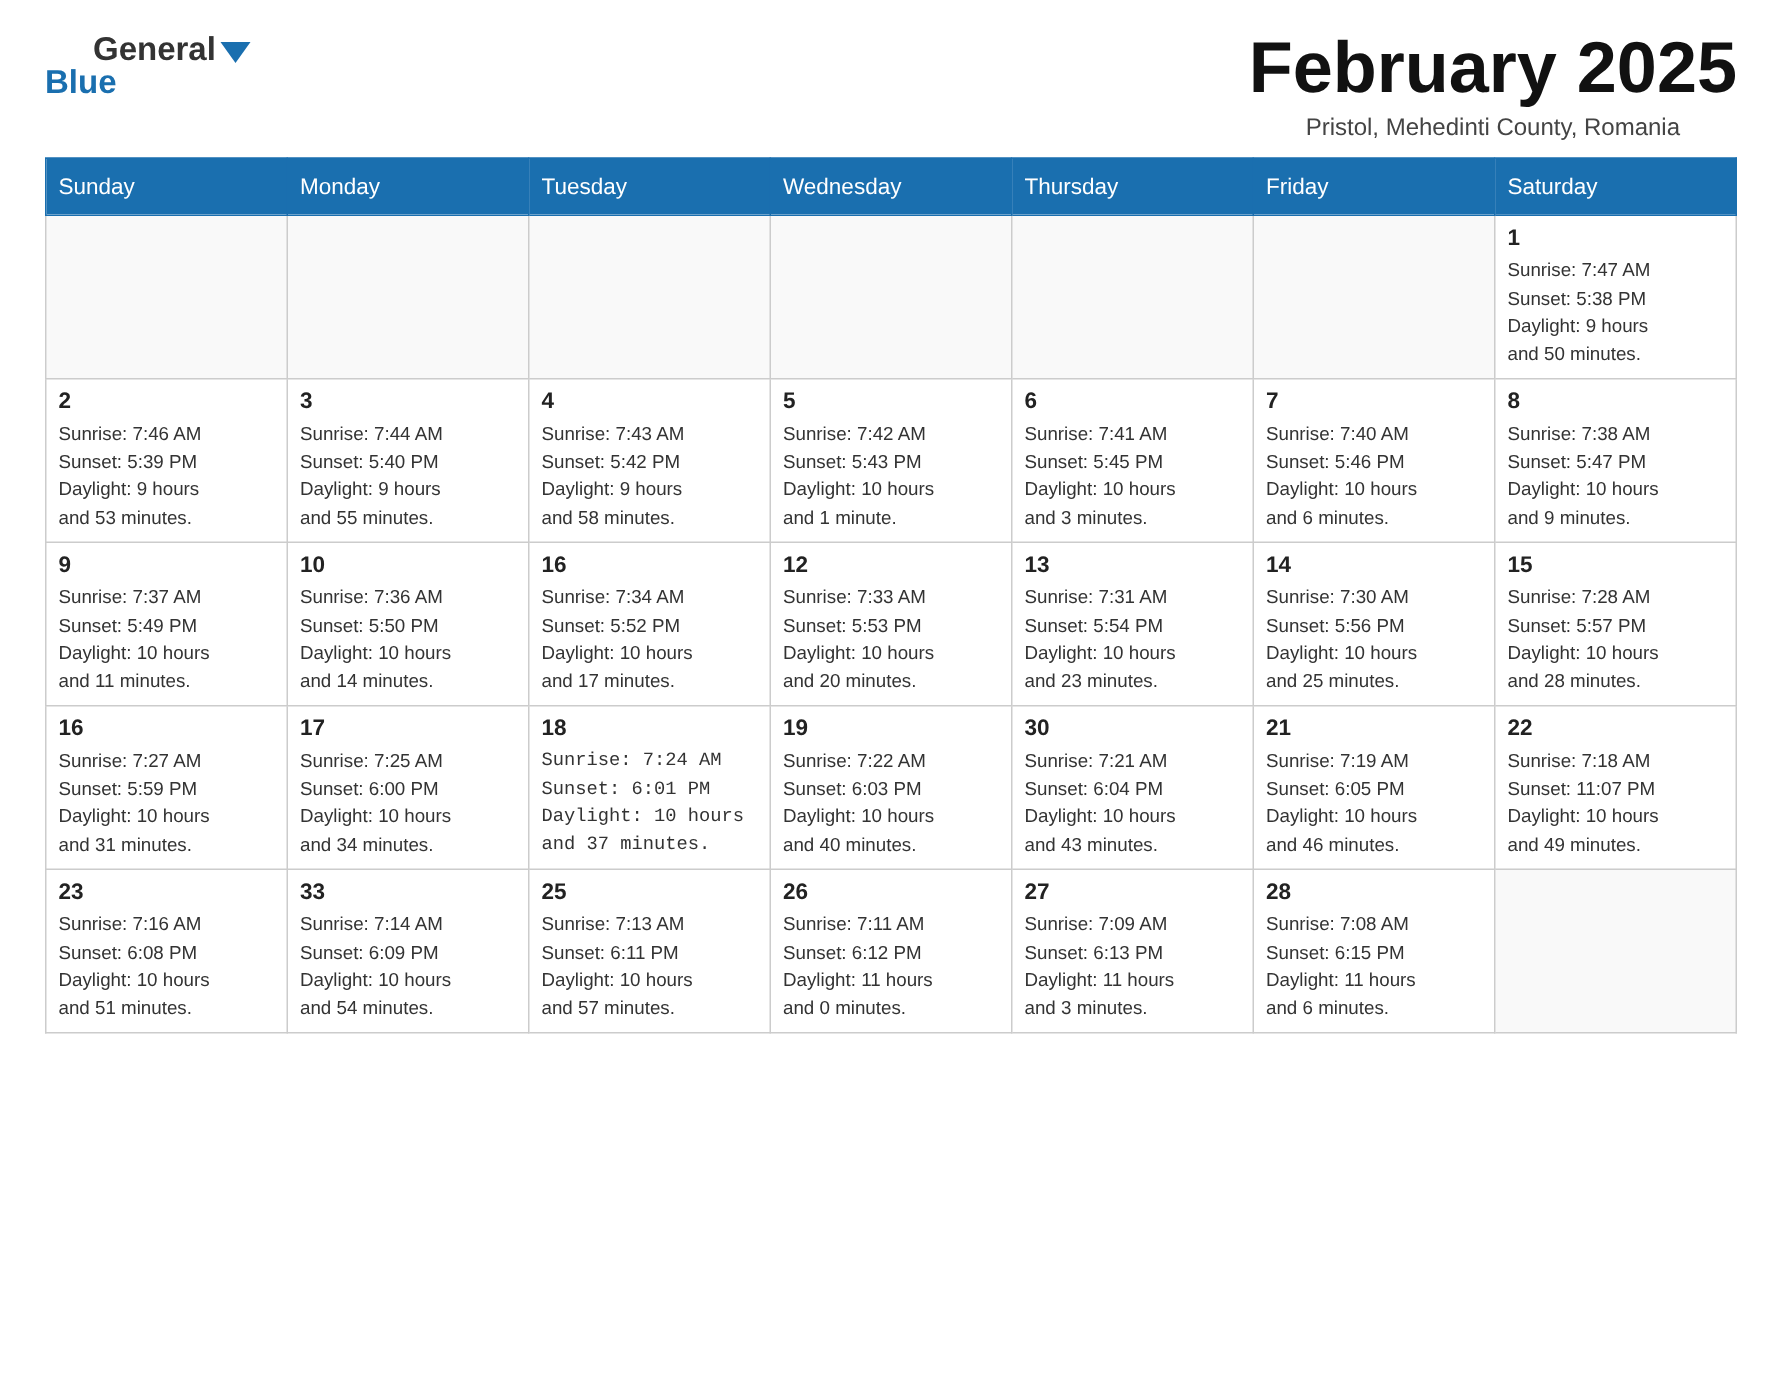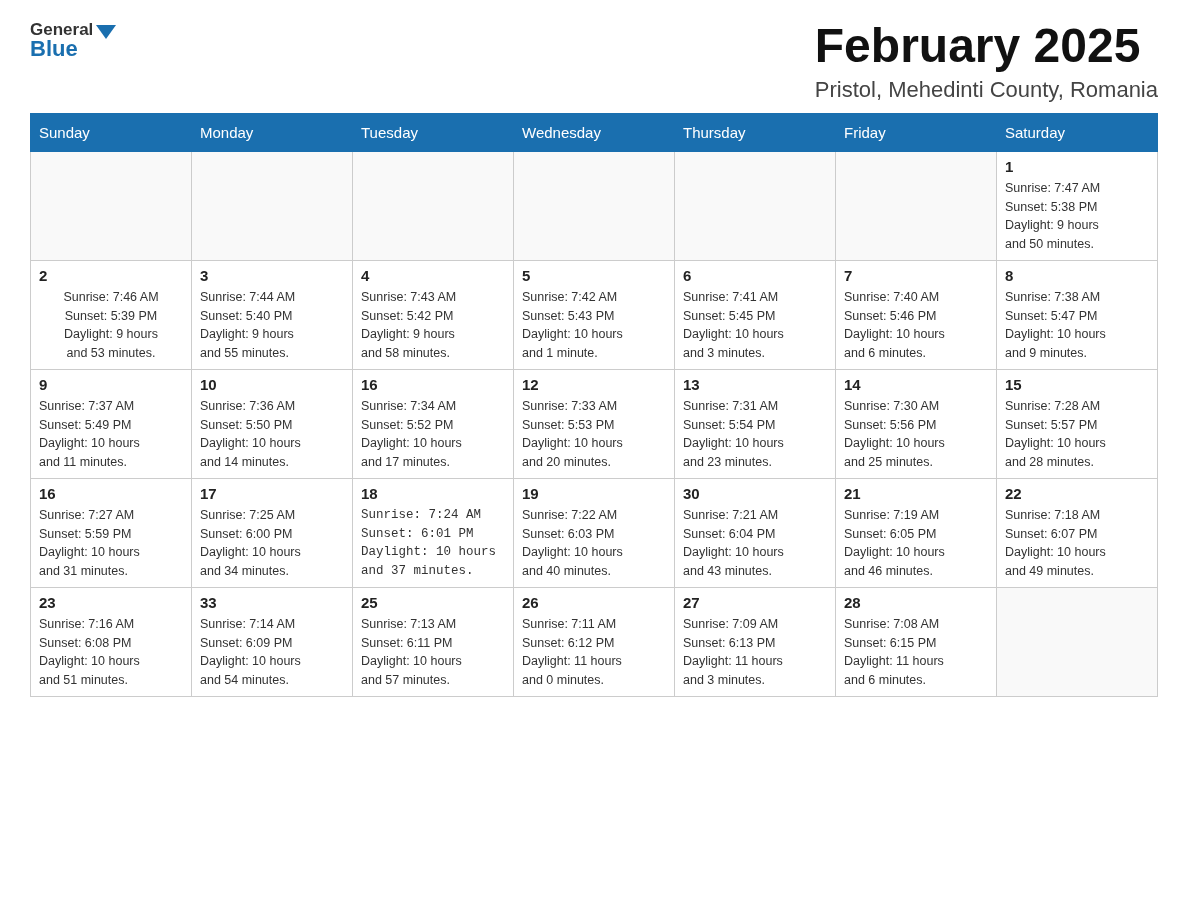--- a/index.html
+++ b/index.html
@@ -16,53 +16,54 @@
       justify-content: space-between;
       align-items: flex-start;
       margin-bottom: 10px;
     }
     .logo {
       display: flex;
       flex-direction: column;
       align-items: flex-start;
     }
     .logo-general {
-      font-size: 17px;
+      font-size: 22px;
       font-weight: bold;
       color: #333;
       display: flex;
       align-items: center;
+      margin-left: 32px;
     }
     .logo-general .logo-arrow {
       display: inline-block;
       width: 0;
       height: 0;
       border-left: 10px solid transparent;
       border-right: 10px solid transparent;
       border-top: 14px solid #1a6faf;
       margin-left: 3px;
       margin-top: 3px;
     }
     .logo-blue {
       font-size: 22px;
       font-weight: bold;
       color: #1a6faf;
       margin-top: -4px;
     }
     .title-block {
-      text-align: left;
+      text-align: center;
     }
     .title-block h1 {
       font-size: 48px;
       font-weight: bold;
       color: #111;
       line-height: 1.1;
     }
     .title-block .subtitle {
-      font-size: 22px;
+      font-size: 16px;
       color: #444;
       margin-top: 4px;
     }
     .calendar {
       width: 100%;
       border-collapse: collapse;
       margin-top: 10px;
     }
     .calendar thead tr th {
       background-color: #1a6faf;
@@ -140,21 +141,21 @@
           <div class="day-number">1</div>
           <div class="day-info" style="white-space: pre-line;">Sunrise: 7:47 AM
 Sunset: 5:38 PM
 Daylight: 9 hours
 and 50 minutes.</div>
         </td>
       </tr>
       <tr>
         <td>
           <div class="day-number">2</div>
-          <div class="day-info" style="white-space: pre-line; text-align: center;">Sunrise: 7:46 AM
+          <div class="day-info" style="white-space: pre-line;">Sunrise: 7:46 AM
 Sunset: 5:39 PM
 Daylight: 9 hours
 and 53 minutes.</div>
         </td>
         <td>
           <div class="day-number">3</div>
           <div class="day-info" style="white-space: pre-line;">Sunrise: 7:44 AM
 Sunset: 5:40 PM
 Daylight: 9 hours
 and 55 minutes.</div>
@@ -285,21 +286,21 @@
         <td>
           <div class="day-number">21</div>
           <div class="day-info" style="white-space: pre-line;">Sunrise: 7:19 AM
 Sunset: 6:05 PM
 Daylight: 10 hours
 and 46 minutes.</div>
         </td>
         <td>
           <div class="day-number">22</div>
           <div class="day-info" style="white-space: pre-line;">Sunrise: 7:18 AM
-Sunset: 6:07 PM
+Sunset: 11:07 PM
 Daylight: 10 hours
 and 49 minutes.</div>
         </td>
       </tr>
       <tr>
         <td>
           <div class="day-number">23</div>
           <div class="day-info" style="white-space: pre-line;">Sunrise: 7:16 AM
 Sunset: 6:08 PM
 Daylight: 10 hours

